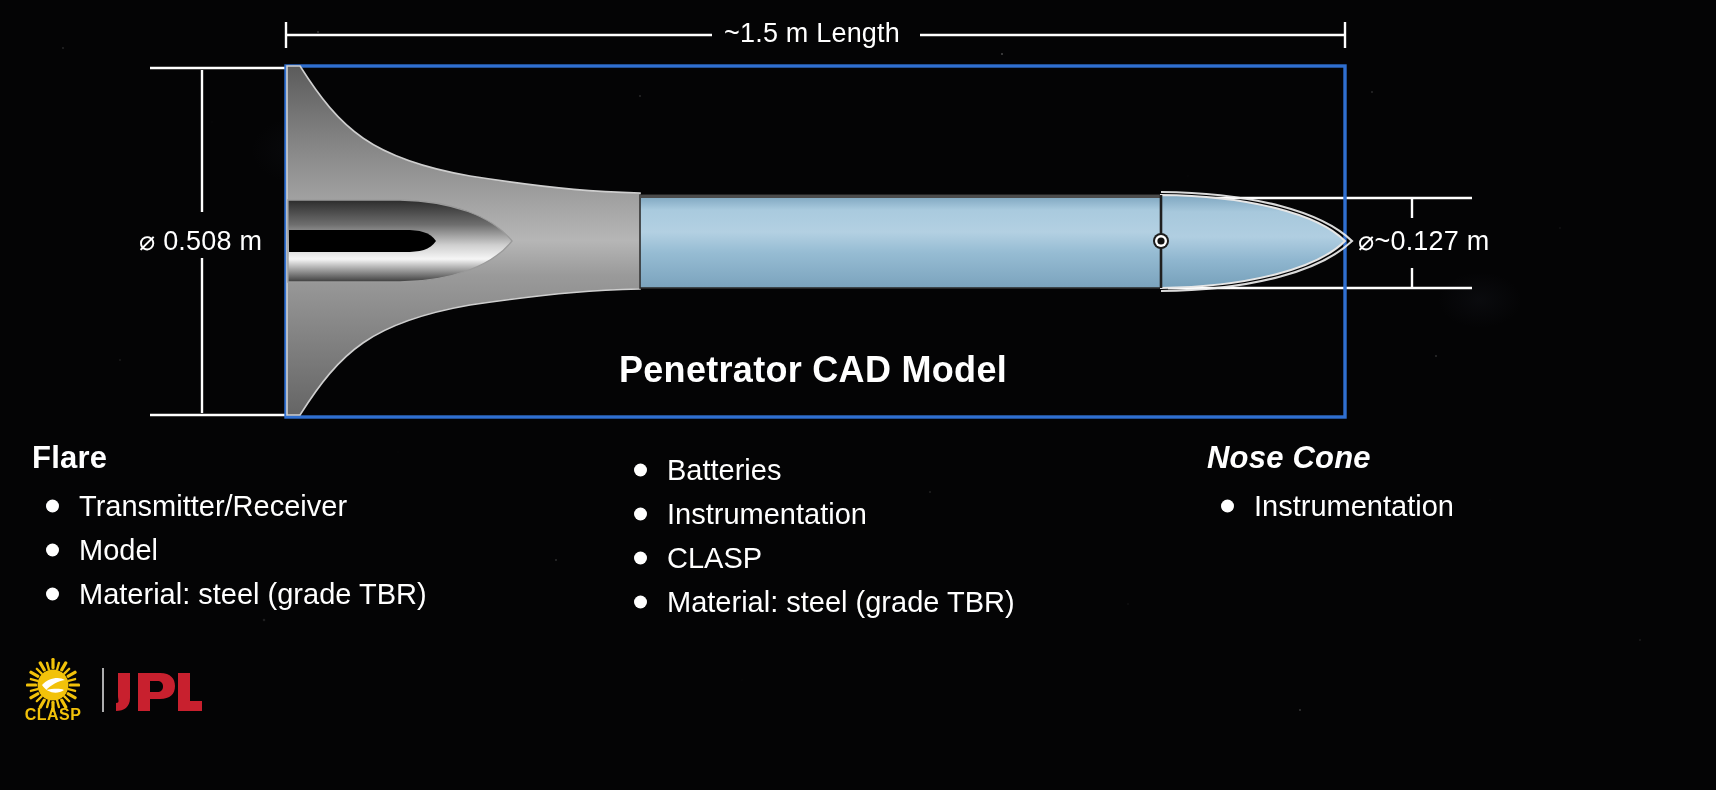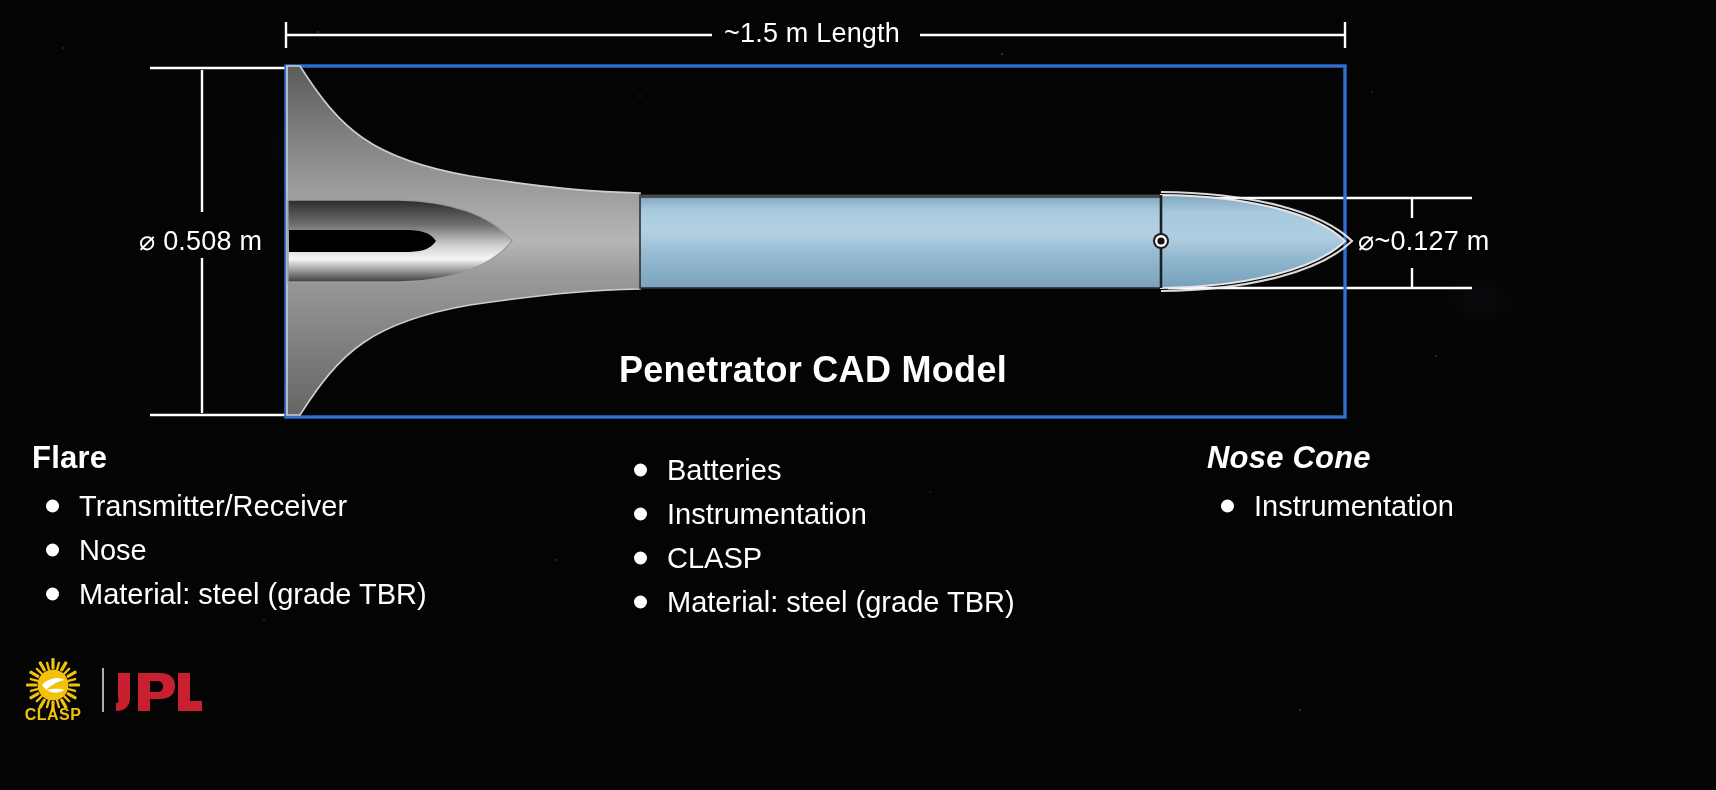--- a/index.html
+++ b/index.html
@@ -223,21 +223,21 @@
   <div class="dimtext" id="dia-right-label">⌀~0.127 m</div>
 
   <div id="cad-title">Penetrator CAD Model</div>
 
   <div id="columns">
 
     <div class="col" id="col-flare">
       <div class="col-head">Flare</div>
       <ul class="blist">
         <li><span class="bullet"></span><span>Transmitter/Receiver</span></li>
-        <li><span class="bullet"></span><span>Nose</span></li>
+        <li><span class="bullet"></span><span>Model</span></li>
         <li><span class="bullet"></span><span>Material: steel (grade TBR)</span></li>
       </ul>
     </div>
 
     <div class="col" id="col-main">
       <ul class="blist">
         <li><span class="bullet"></span><span>Batteries</span></li>
         <li><span class="bullet"></span><span>Instrumentation</span></li>
         <li><span class="bullet"></span><span>CLASP</span></li>
         <li><span class="bullet"></span><span>Material: steel (grade TBR)</span></li>

